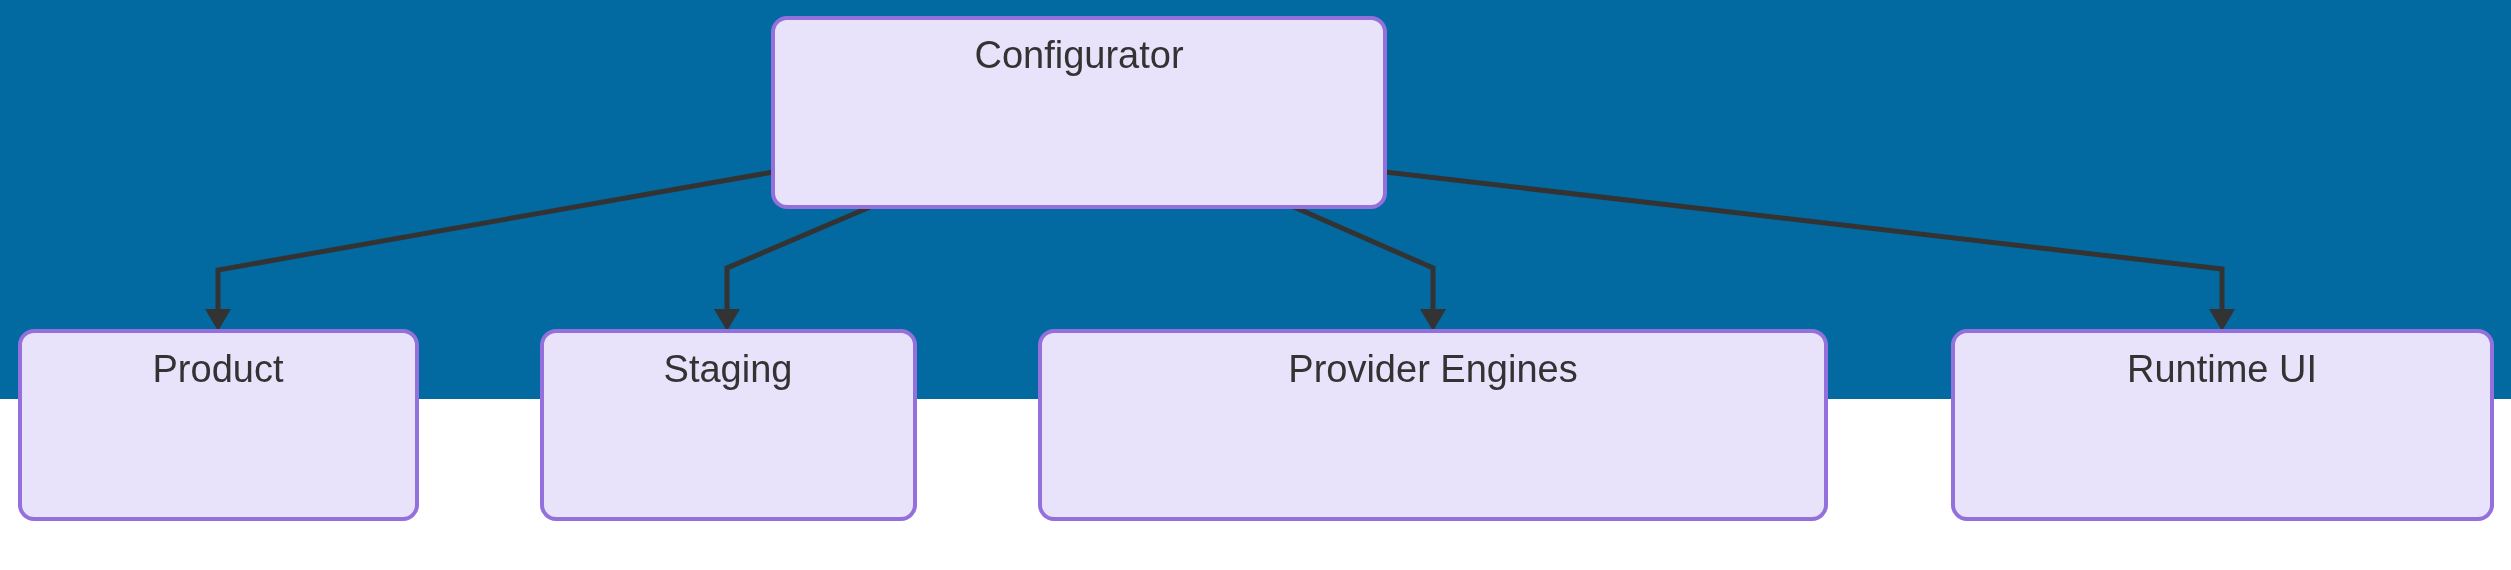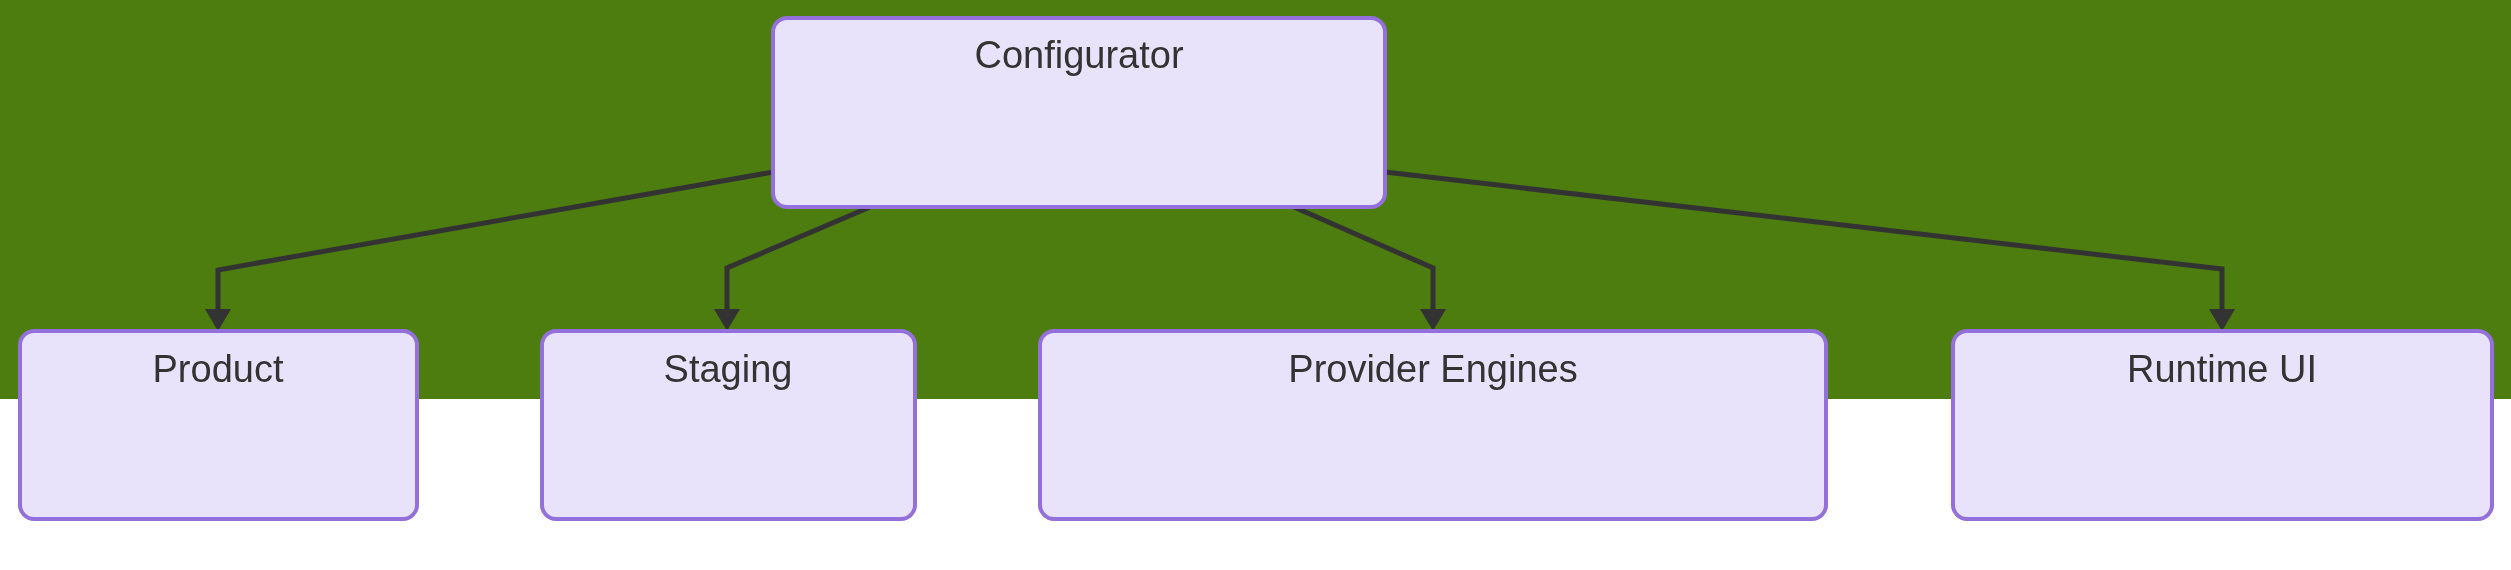--- a/index.html
+++ b/index.html
@@ -11,21 +11,21 @@
   body {
     width: 2511px;
     height: 570px;
     overflow: hidden;
     font-family: "Liberation Sans", sans-serif;
   }
   #diagram-root {
     position: relative;
     width: 2511px;
     height: 399px;
-    background: #4d7c0f;
+    background: #0369a1;
   }
   svg#flowchart {
     display: block;
     width: 2511px;
     height: 570px;
   }
   .node-shape {
     stroke-width: 4px;
   }
   .node-label {

